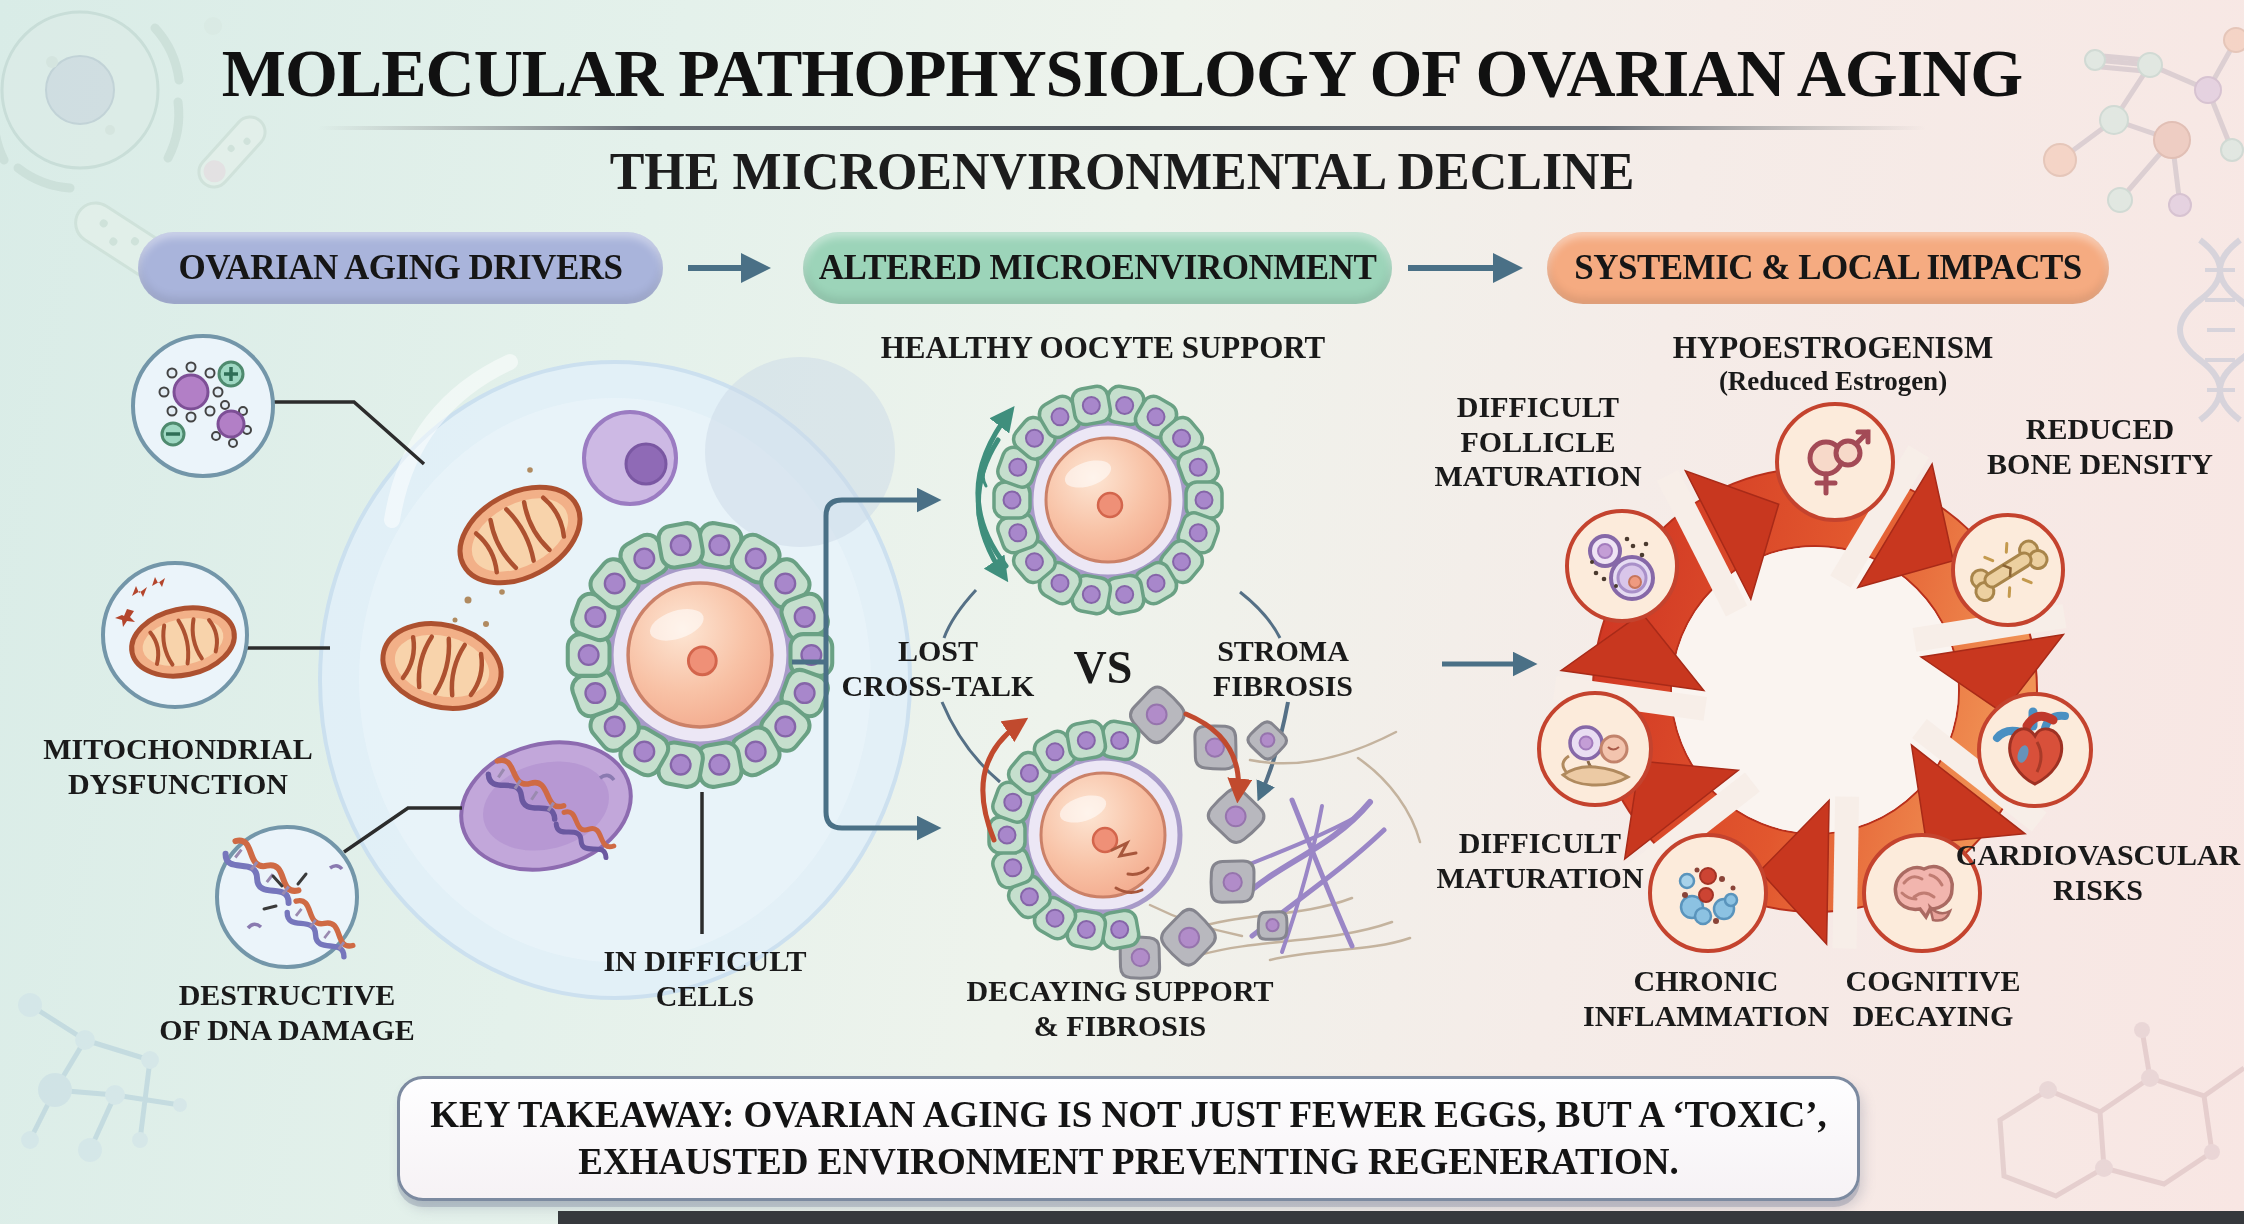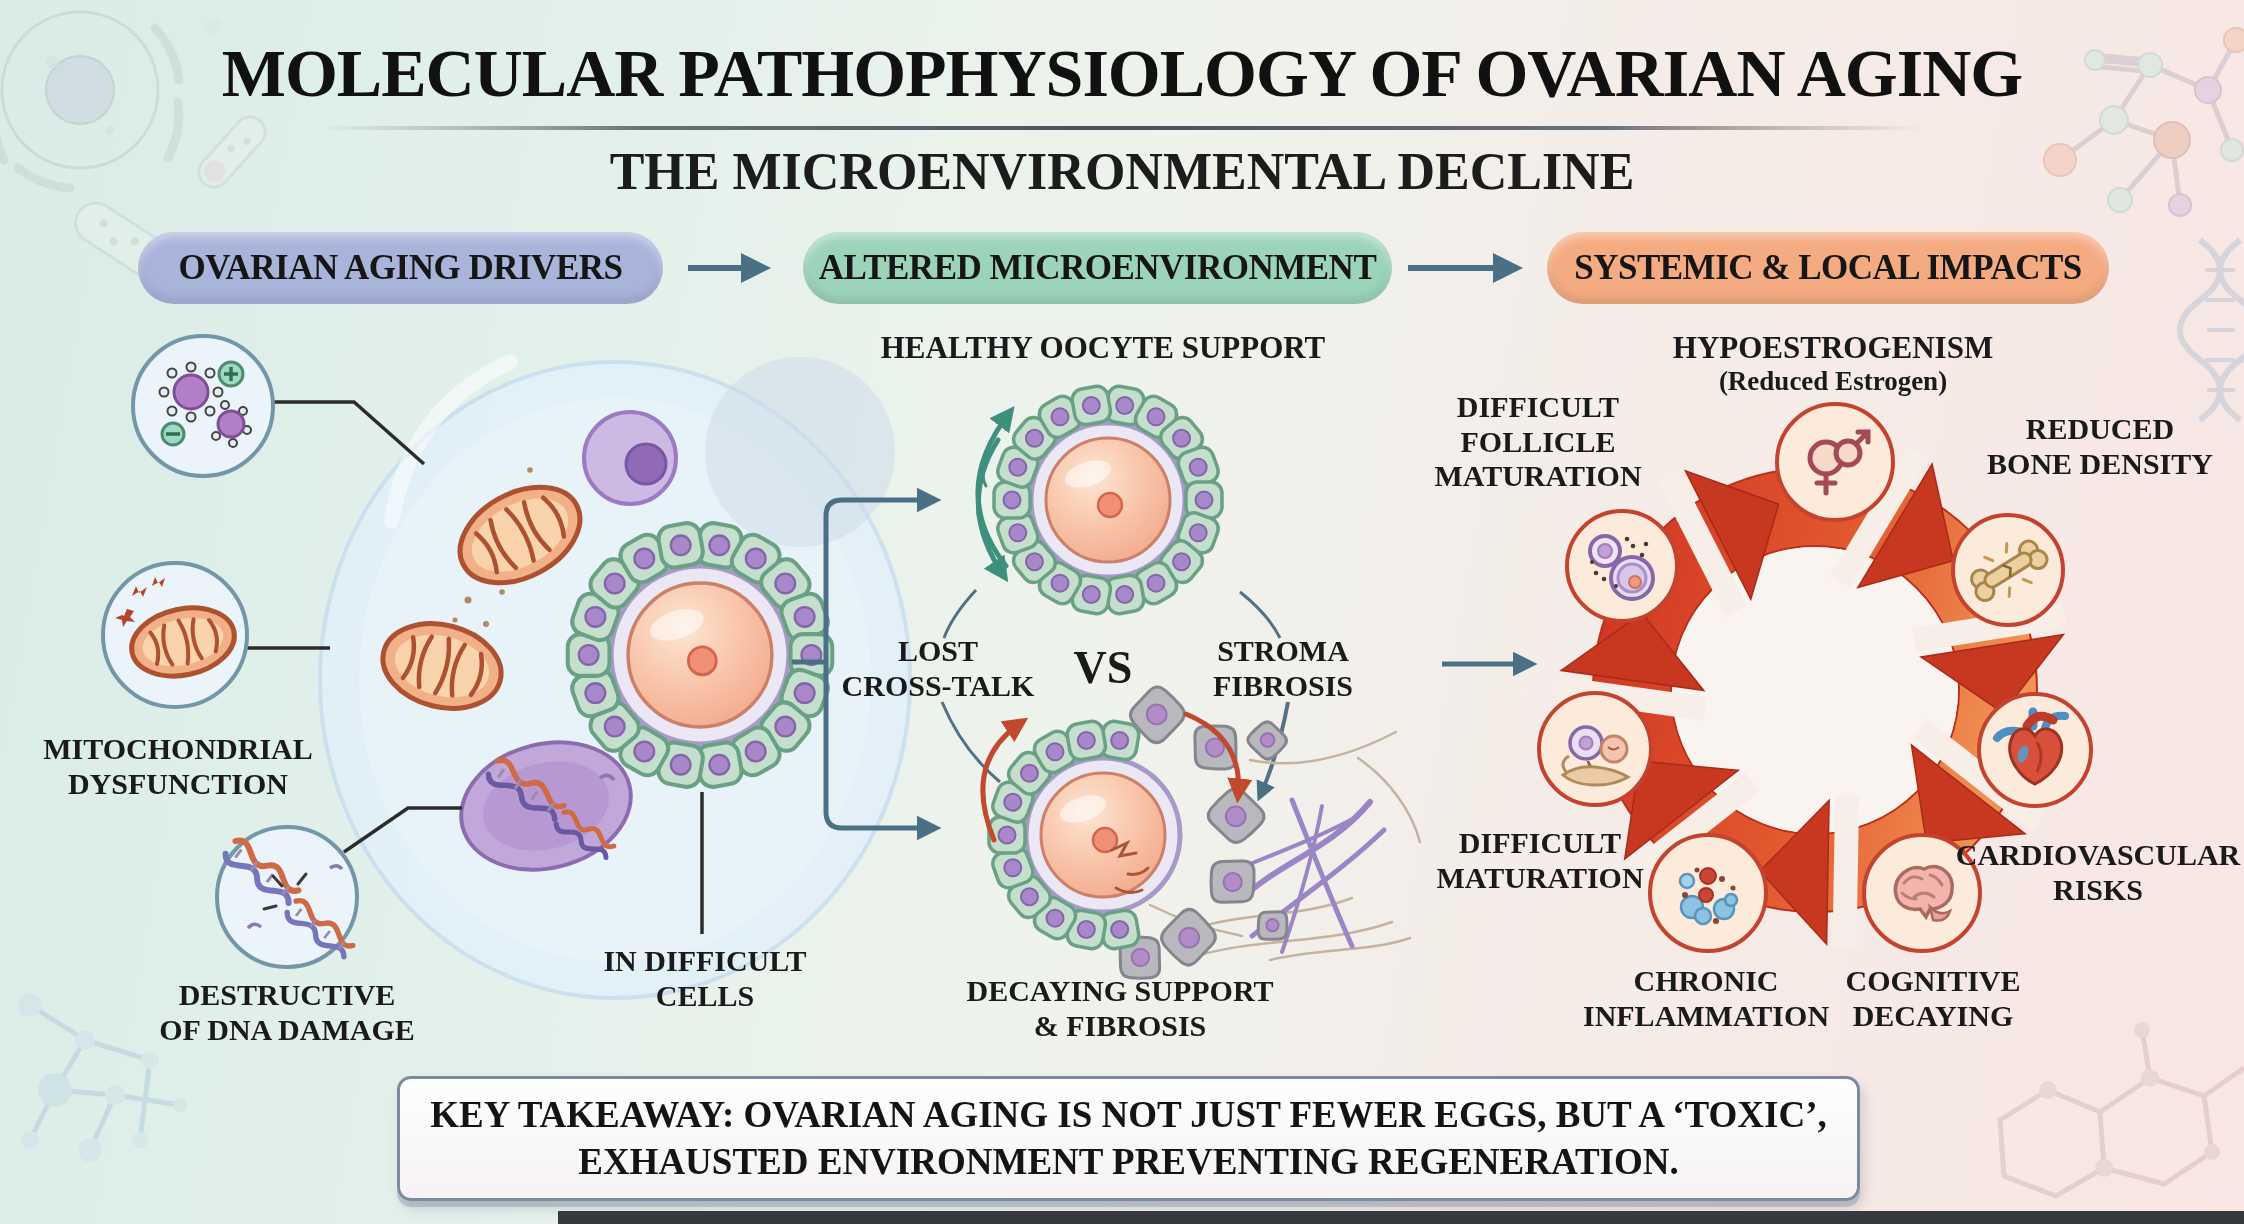--- a/index.html
+++ b/index.html
@@ -13,21 +13,21 @@
   .title{left:50%;top:34px;font-size:68px;letter-spacing:-1px;color:#111;}
   .subtitle{left:50%;top:142px;font-size:52px;font-weight:bold;letter-spacing:0;color:#1c1c1c;}
   .pill{position:absolute;top:232px;height:72px;border-radius:36px;z-index:5;
     display:flex;align-items:center;justify-content:center;font-weight:bold;font-size:35px;
     color:#161616;letter-spacing:-0.5px;box-shadow:inset 0 -6px 10px rgba(0,0,0,0.10), inset 0 5px 8px rgba(255,255,255,0.45);}
   .pill1{left:138px;width:525px;background:var(--s1);}
   .pill2{left:803px;width:589px;background:var(--s2);}
   .pill3{left:1547px;width:562px;background:var(--s3);}
   .sub2{font-weight:600;font-size:27px;}
   .takeaway{position:absolute;left:397px;top:1076px;width:1457px;height:119px;z-index:5;
-    border:3px solid #7c8aa0;border-radius:14px;
+    border:3px solid #7c8aa0;border-radius:26px;
     background:linear-gradient(#fefeff,#f6f2f5);
     box-shadow:0 6px 0 rgba(110,120,145,0.30), 4px 8px 12px rgba(110,120,145,0.25);
     display:flex;flex-direction:column;align-items:center;justify-content:center;
     font-weight:bold;font-size:37px;color:#141414;text-align:center;line-height:1.25;}
   .bottom-bar{position:absolute;left:558px;top:1211px;width:1686px;height:13px;background:#36393d;z-index:6;}
   .flow{stroke:var(--arrow);fill:none;}
   .am-slate{fill:var(--arrow);}
 </style>
 </head>
 <body>

